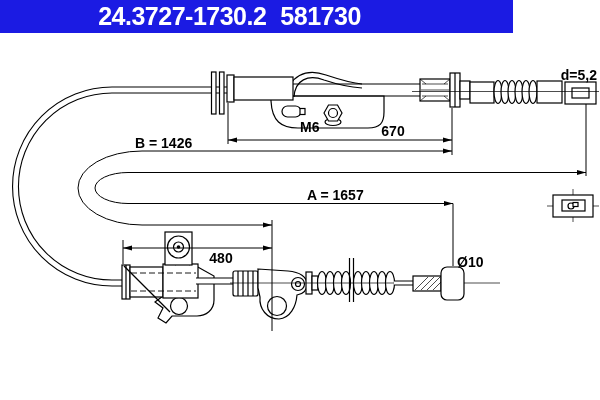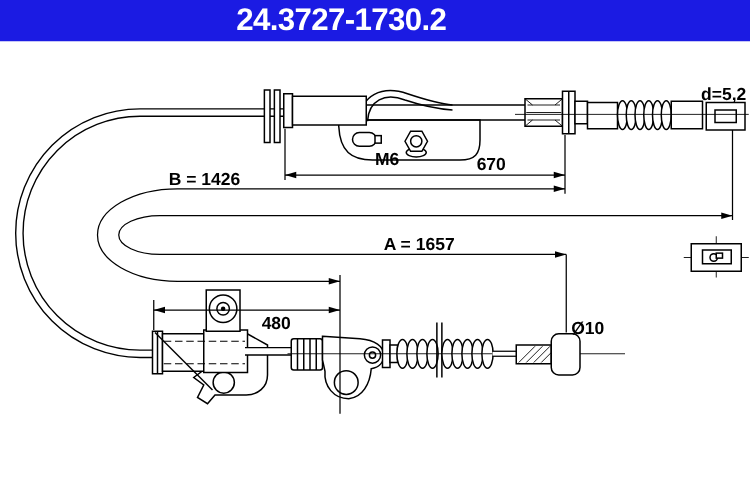--- a/index.html
+++ b/index.html
@@ -1,37 +1,38 @@
 <!DOCTYPE html>
 <html><head>
 <meta charset="utf-8">
 <style>
   html,body{margin:0;padding:0;background:#fff;}
   #stage{position:relative;width:600px;height:400px;background:#fff;overflow:hidden;
          font-family:"Liberation Sans",sans-serif;}
-  #header-bar{position:absolute;top:0;left:0;width:600px;height:33px;background:#1b1be3;
+  #header-bar{position:absolute;top:0;left:0;width:513px;height:33px;background:#1b1be3;
               display:flex;align-items:center;justify-content:center;gap:14px;}
   #header-bar .hdr-txt{color:#fff;font-weight:bold;font-size:25px;letter-spacing:-0.5px;
                        transform:translateX(-27px);white-space:nowrap;}
   svg{position:absolute;top:0;left:0;}
   .dim-label{font-family:"Liberation Sans",sans-serif;font-weight:bold;font-size:14px;fill:#000;}
   .part{stroke:#000;stroke-width:1.2;fill:#fff;}
   .partline{stroke:#000;stroke-width:1.2;fill:none;}
   .dim{stroke:#000;stroke-width:1;fill:none;}
   .thin{stroke:#000;stroke-width:0.7;fill:none;}
   .dash{stroke:#000;stroke-width:0.9;fill:none;stroke-dasharray:6 3;}
   .arrow{fill:#000;stroke:none;}
 </style>
 </head>
 <body>
 
 <div id="stage">
 
   <div id="header-bar">
     <span class="hdr-txt">24.3727-1730.2</span>
+    <span class="hdr-txt">581730</span>
   </div>
 
   <svg width="600" height="400" viewBox="0 0 600 400">
 
     <g>
       <path d="M 230,90 H 112 A 96.5,96.5 0 0 0 112,283 H 127" fill="none" stroke="#000" stroke-width="7"></path>
       <path d="M 230,90 H 112 A 96.5,96.5 0 0 0 112,283 H 127" fill="none" stroke="#fff" stroke-width="4.8"></path>
     </g>
 
     <g>

